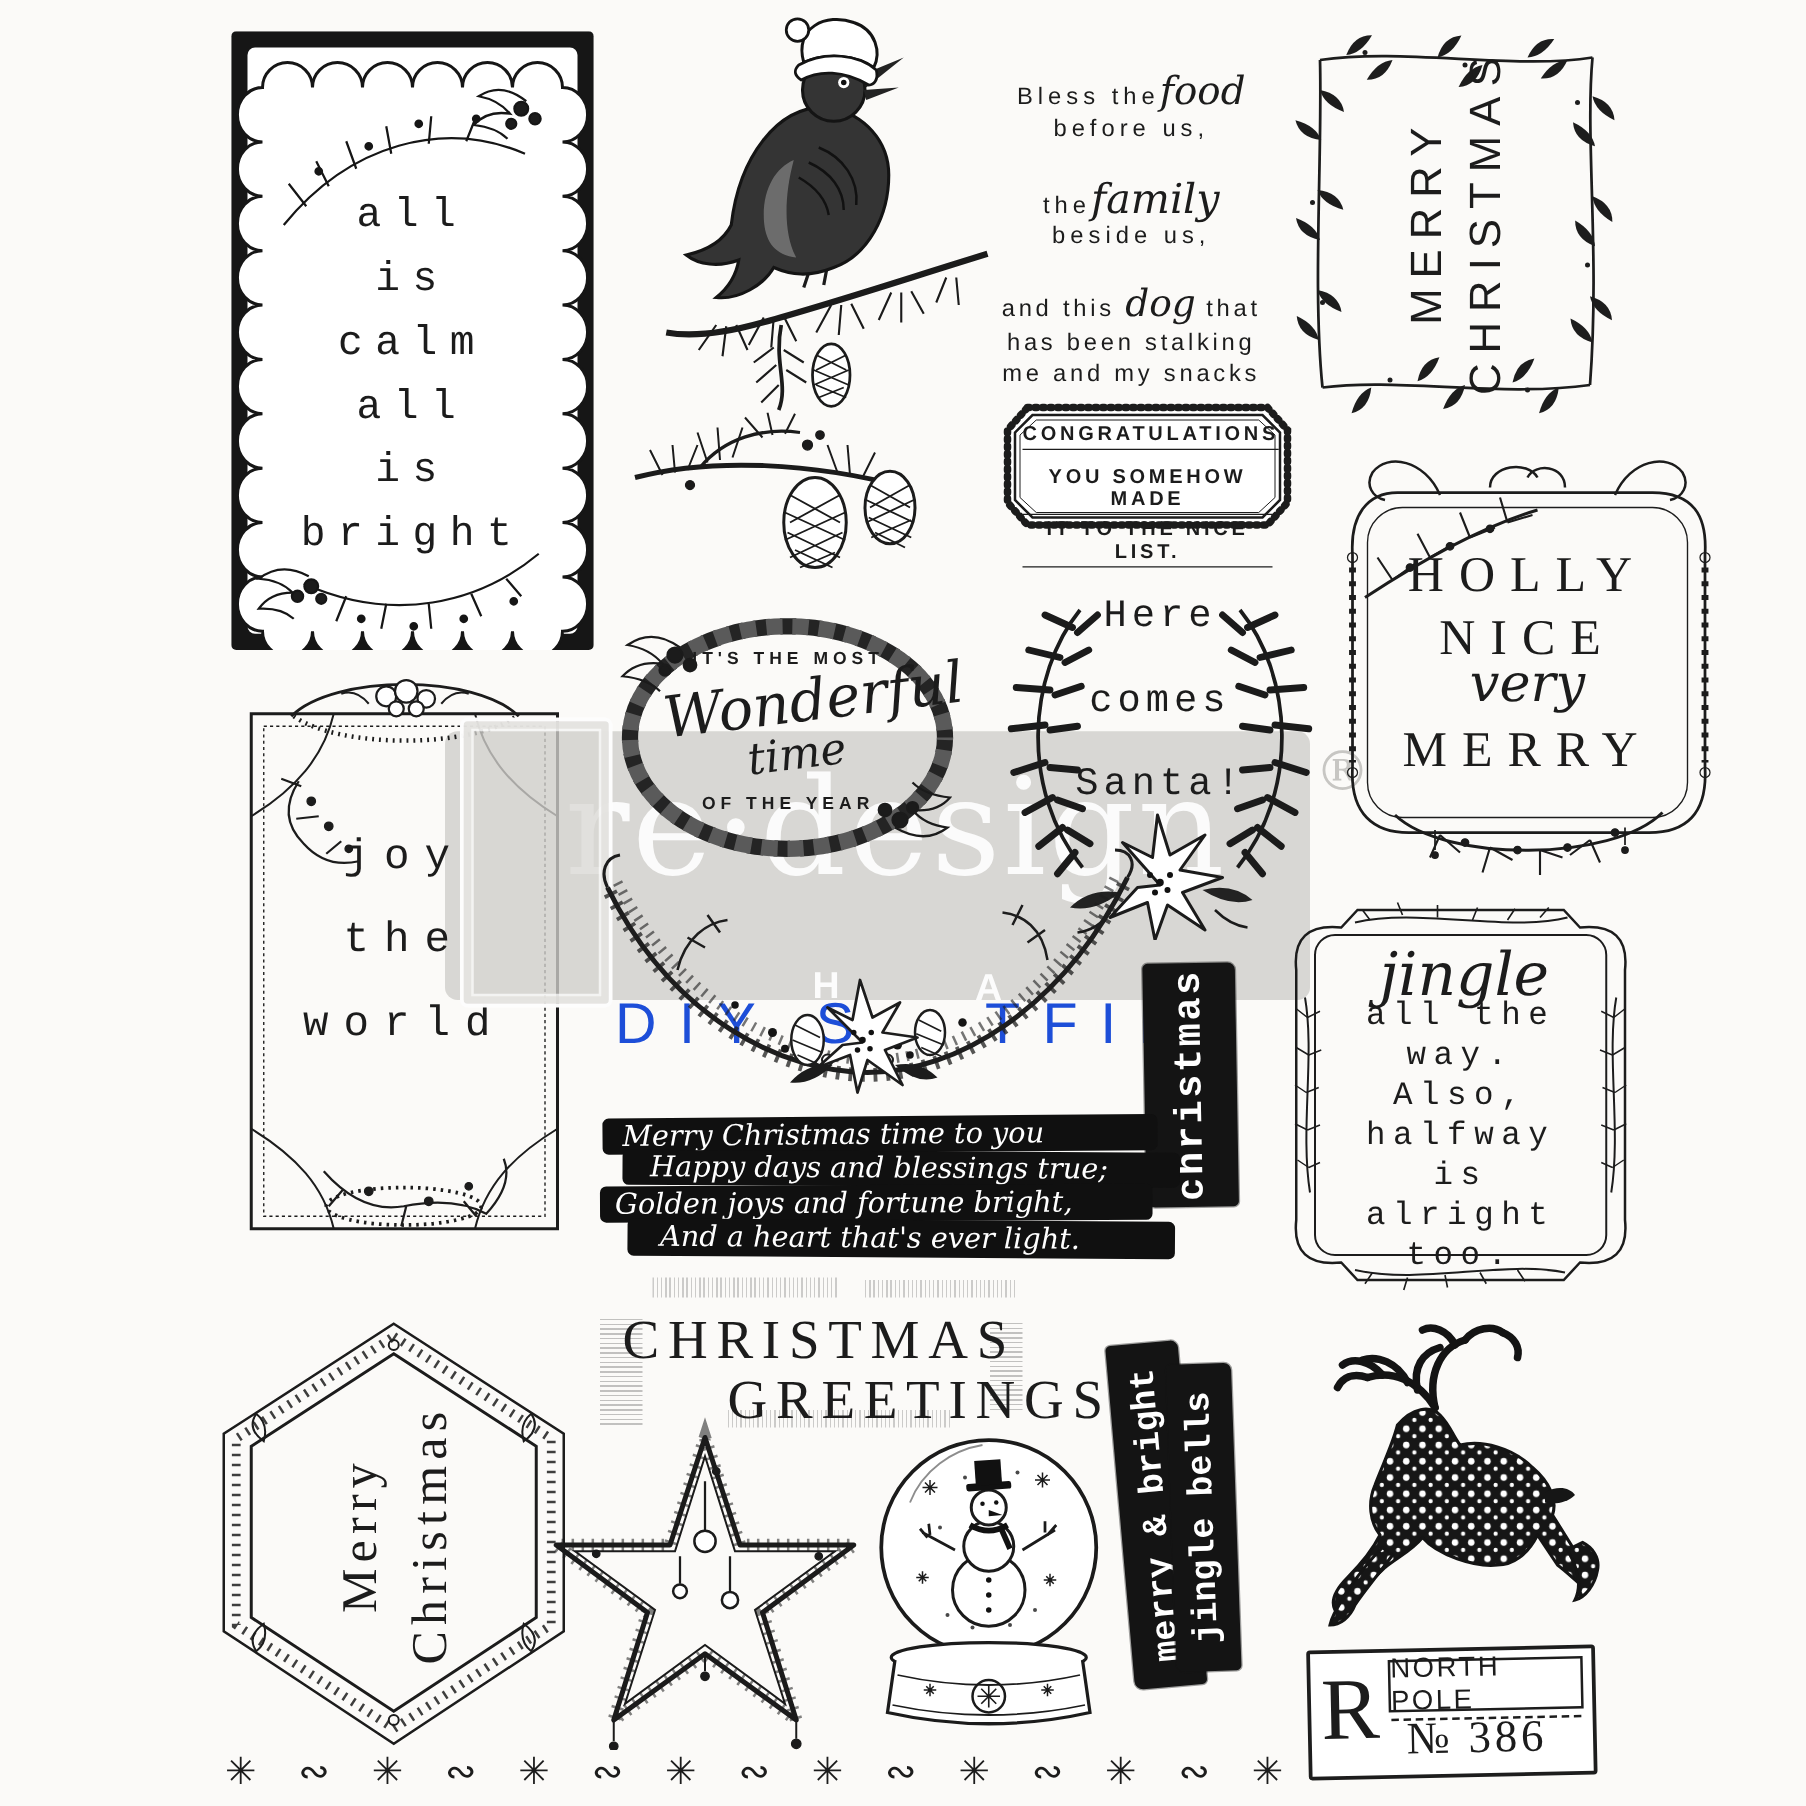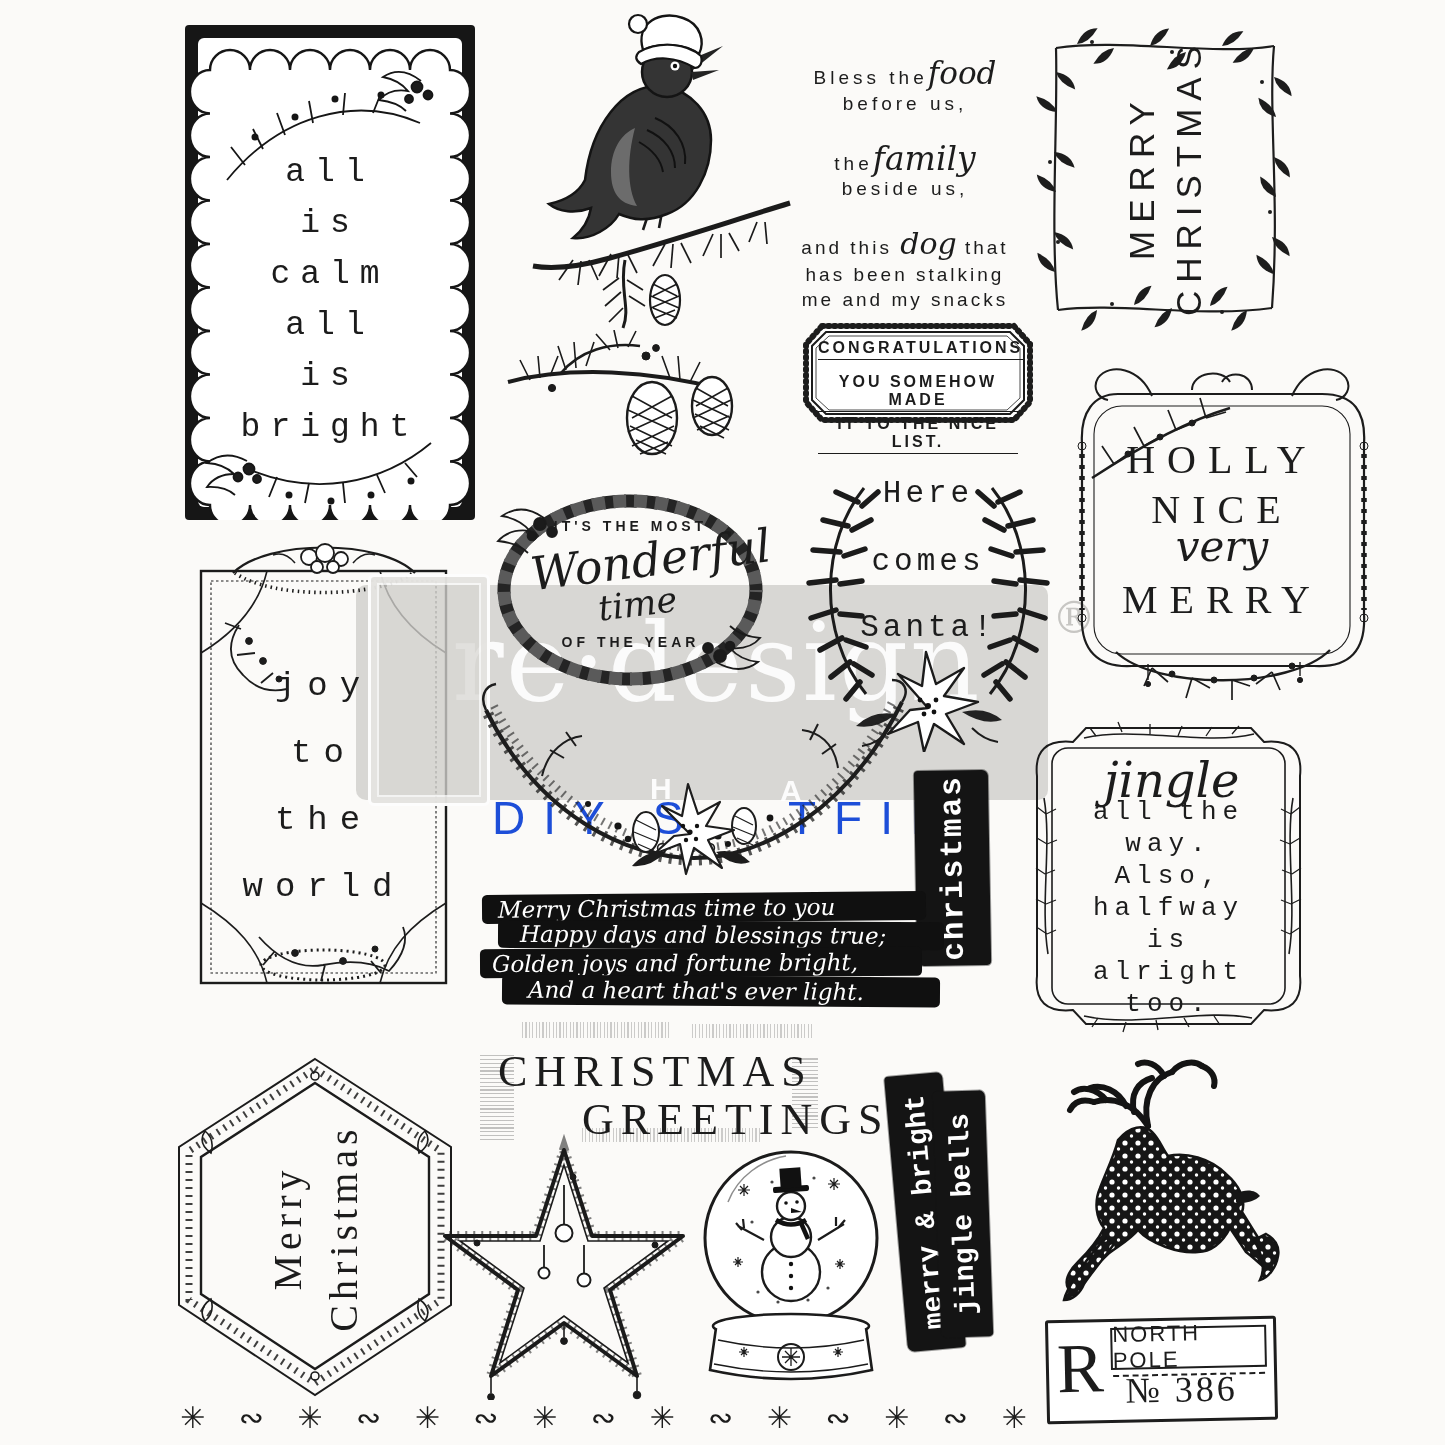--- a/index.html
+++ b/index.html
@@ -342,21 +342,20 @@
           <circle cx="104" cy="146" r="3" fill="#1c1c1c"></circle>
         <path d="M84,404 q30,34 64,28 q40,-8 66,6 q22,-24 14,-44 M100,418 l-12,14 M150,432 l-4,16 M196,428 l10,12" stroke-width="1.8"></path>
         <ellipse cx="148" cy="432" rx="62" ry="15" stroke-width="3" stroke-dasharray="2 4"></ellipse>
         <circle cx="120" cy="420" r="3.4" fill="#1c1c1c"></circle>
           <circle cx="168" cy="428" r="3.4" fill="#1c1c1c"></circle>
           <circle cx="200" cy="416" r="3" fill="#1c1c1c"></circle>
       </g>
     </svg>
     <div class="abs tw center" style="left:0;top:120px;width:297px;font-size:34px;letter-spacing:12px;line-height:67px;">
       <div>joy</div>
-      <div>to</div>
       <div>the</div>
       <div>world</div>
     </div>
   </div>
 
   <div class="stamp z6" style="left:478px;top:676px;">
     <svg width="432" height="212" viewBox="0 0 432 212">
       <g stroke="#1d1d1d" fill="none">
         <path d="M8,34 C60,140 150,182 216,182 C286,182 372,132 424,26" stroke-width="4"></path>
         <path d="M10,38 C62,142 152,184 216,184 C284,184 370,134 422,30" stroke-width="11" stroke-dasharray="3 7" opacity="0.75"></path>

